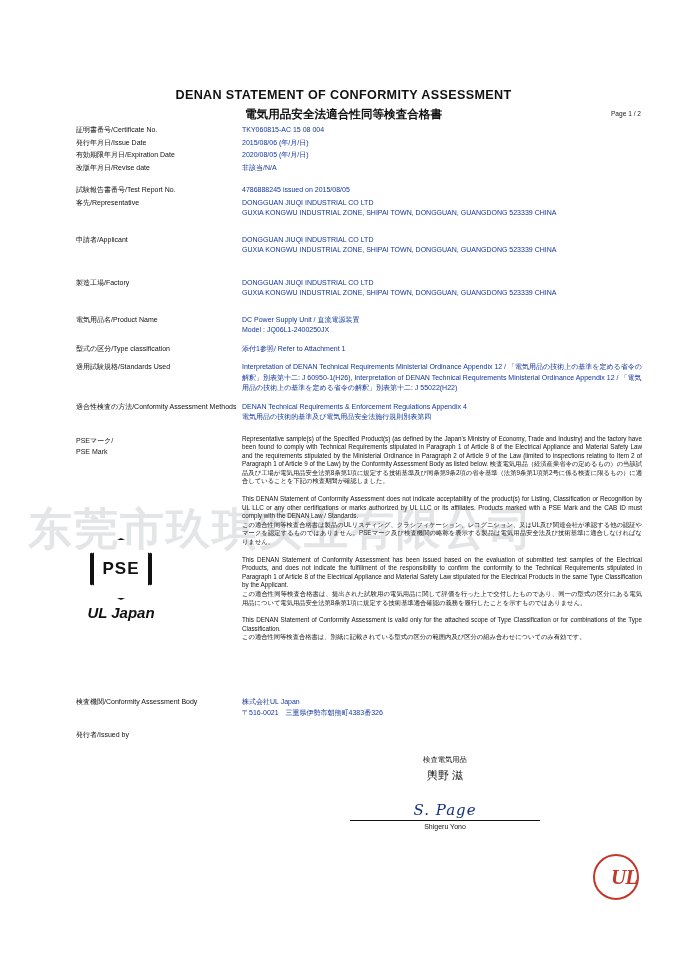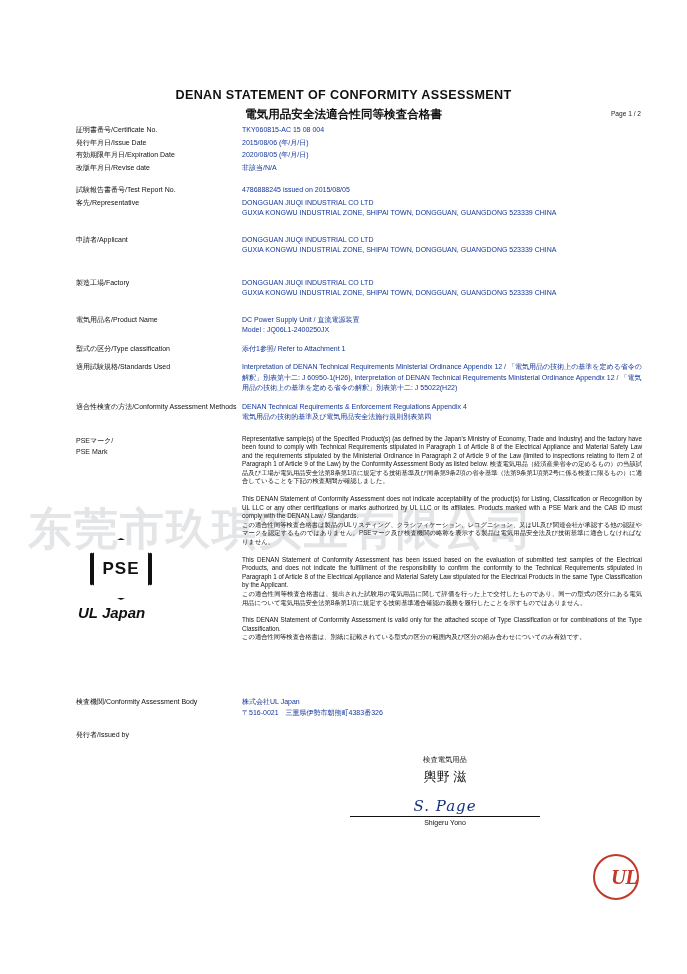--- a/index.html
+++ b/index.html
@@ -101,21 +101,21 @@
   .pse-right {
     flex: 1;
   }
 
   
   .pse-mark {
     position: absolute;
     left: 78px;
     top: 538px;
     width: 86px;
-    text-align: left;
+    text-align: center;
   }
   .pse-hex {
     width: 62px;
     height: 62px;
     margin: 0 auto;
     border: 2.2px solid #111;
     position: relative;
     clip-path: polygon(50% 0%, 100% 25%, 100% 75%, 50% 100%, 0% 75%, 0% 25%);
     box-sizing: border-box;
     display: flex;
@@ -172,23 +172,23 @@
     top: 755px;
     width: 230px;
     text-align: center;
   }
   .sig-line-title {
     font-size: 7.3px;
     color: #111;
     margin-bottom: 3px;
   }
   .sig-name-jp {
-    font-size: 13px;
-    color: #111;
-    margin-bottom: 11px;
+    font-size: 11px;
+    color: #111;
+    margin-bottom: 18px;
   }
   .sig-script {
     font-family: "DejaVu Serif", serif;
     font-style: italic;
     font-size: 15px;
     color: #14307f;
     letter-spacing: 1px;
     margin-top: 6px;
     margin-bottom: 1px;
   }

